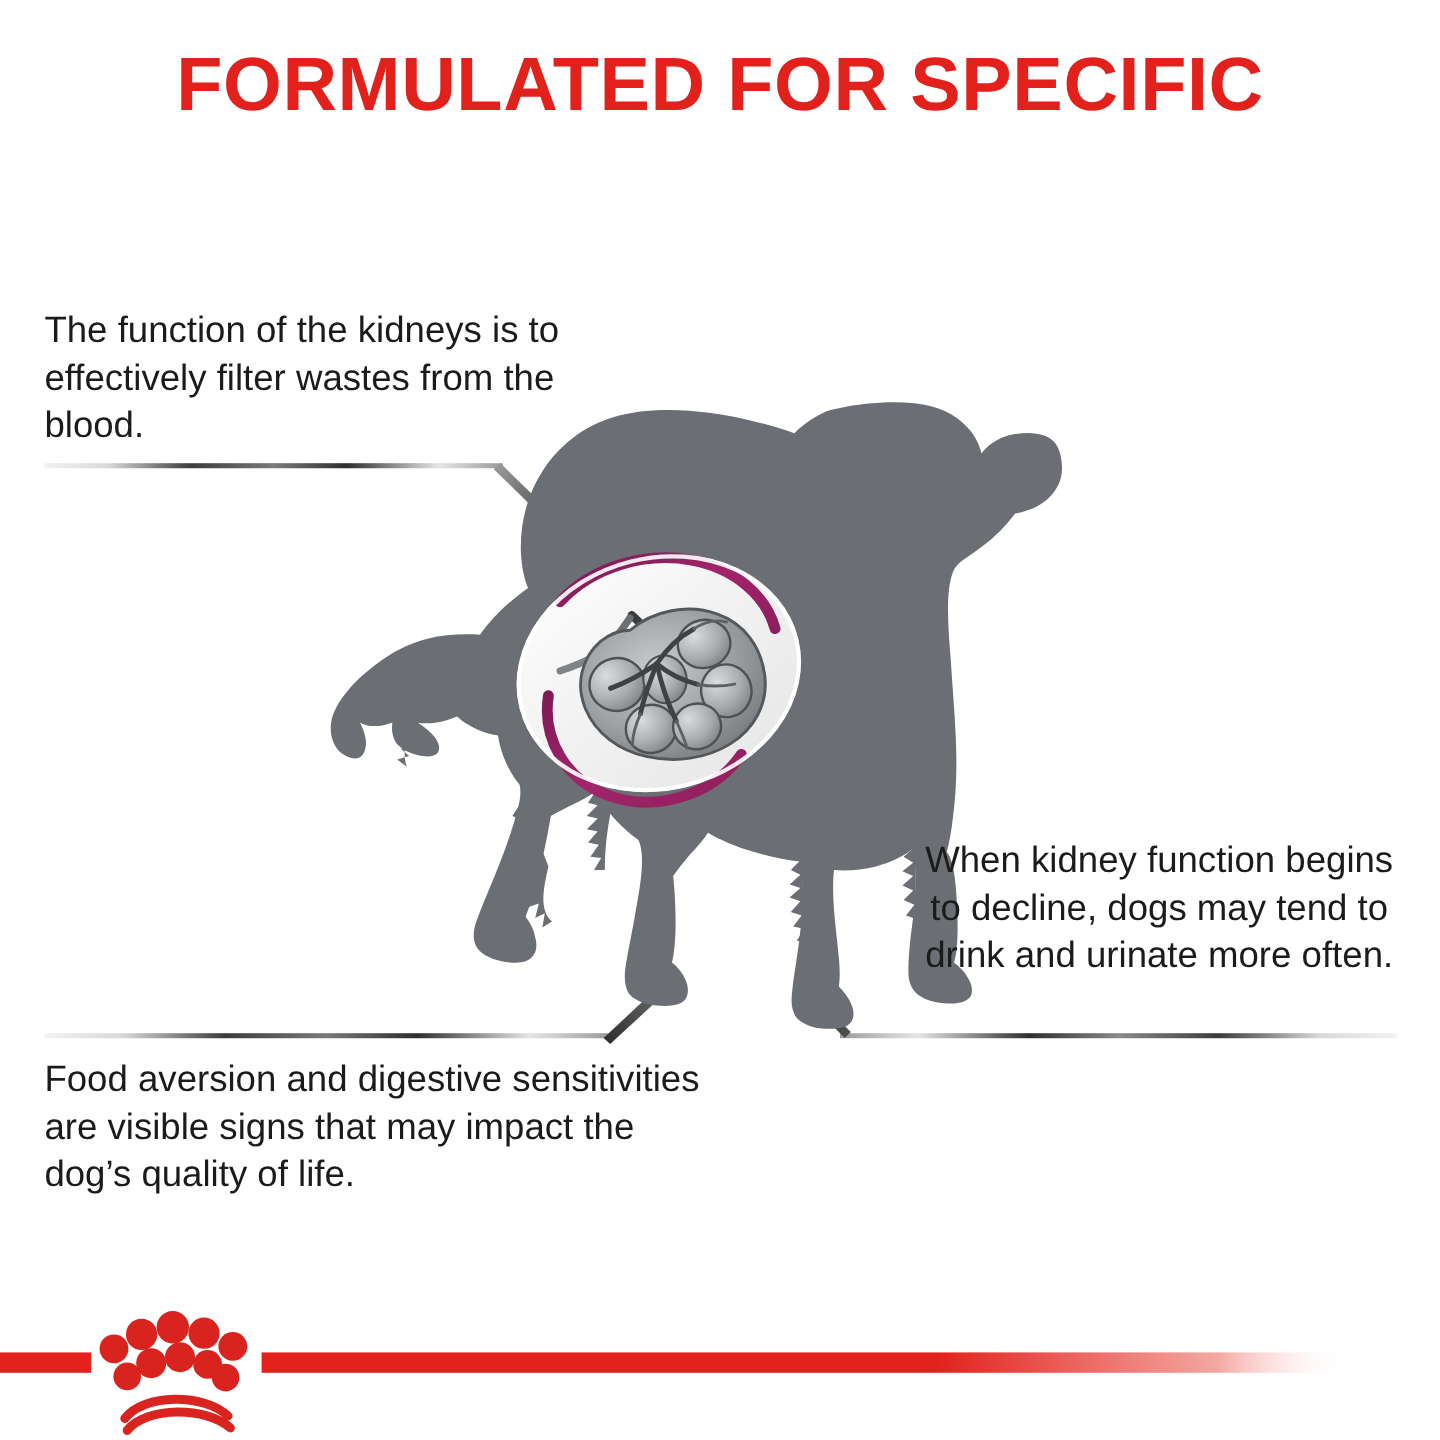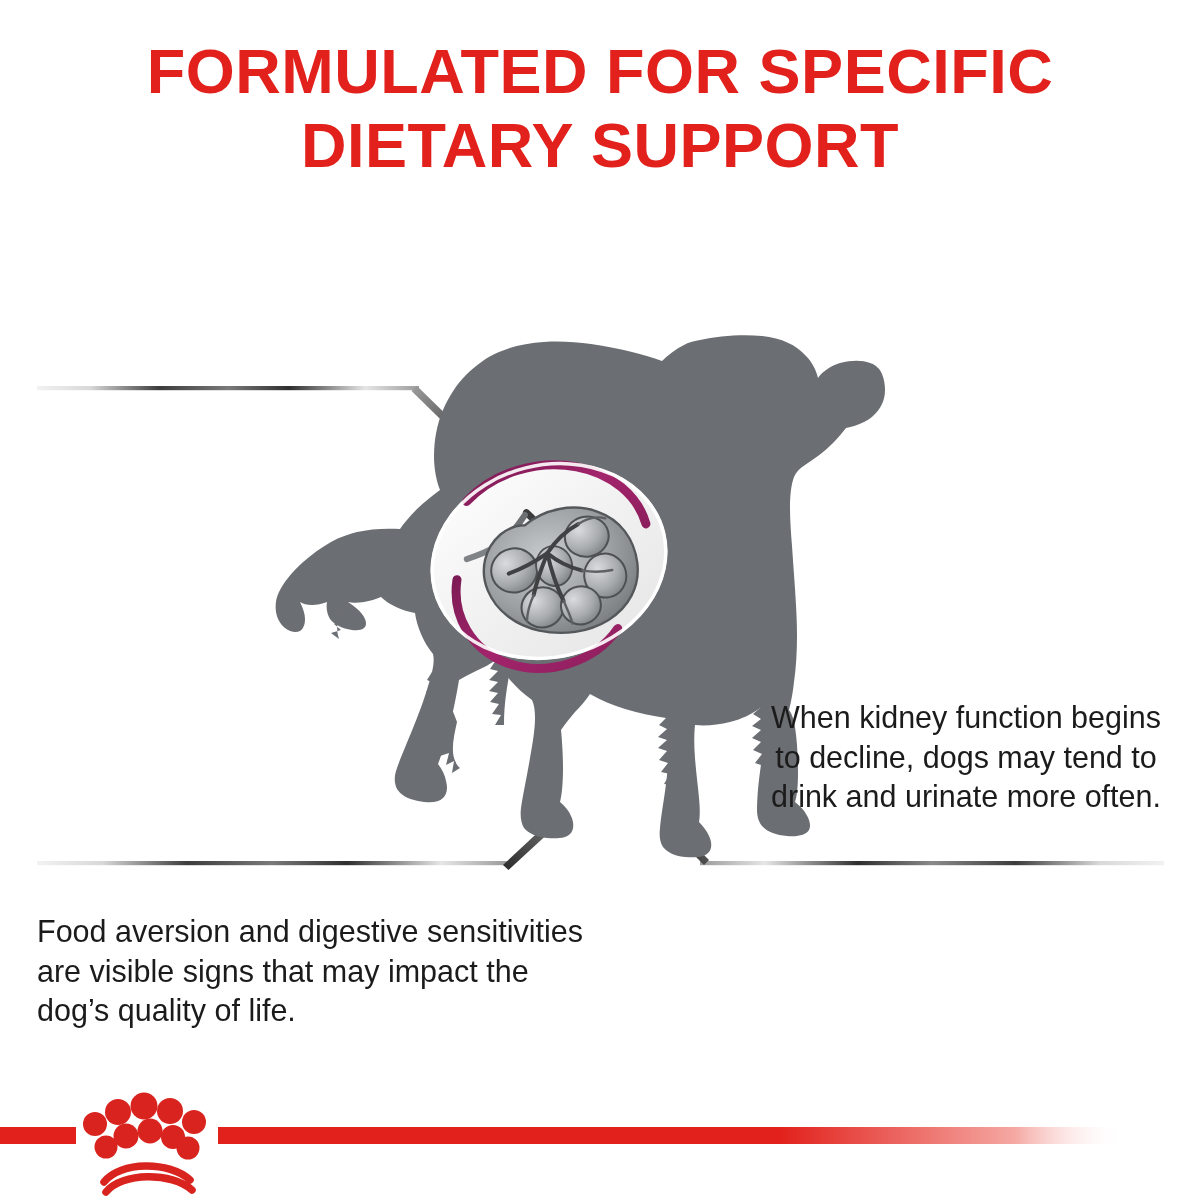--- a/index.html
+++ b/index.html
@@ -30,33 +30,32 @@
   .callout{
     position:absolute;
     color:#1b1b1b;
     font-size:30.5px;
     line-height:1.30;
     font-family:"Liberation Sans","DejaVu Sans",sans-serif;
     font-weight:400;
   }
   #callout-topleft{left:37px;top:256px;width:470px;text-align:left;}
   #callout-right{left:760px;top:698px;width:412px;text-align:center;}
-  #callout-bottomleft{left:37px;top:880px;width:560px;text-align:left;margin-top:32px;}
+  #callout-bottomleft{left:37px;top:880px;width:560px;text-align:left;}
 
   
   #art{position:absolute;left:0;top:0;width:1200px;height:1200px;}
 </style>
 </head>
 <body>
 
 <div id="stage">
 
   <div class="title-block">
     <span class="title-line">FORMULATED FOR SPECIFIC</span>
-    <span class="title-line">DIETARY SUPPORT</span>
   </div>
 
   <svg id="art" viewBox="0 0 1200 1200" xmlns="http://www.w3.org/2000/svg">
     <defs>
 
       <linearGradient id="gConn" x1="0" y1="0" x2="1" y2="0">
         <stop offset="0" stop-color="#f2f2f2"></stop>
         <stop offset="0.14" stop-color="#d8d8d8"></stop>
         <stop offset="0.32" stop-color="#3c3c3c"></stop>
         <stop offset="0.50" stop-color="#7a7a7a"></stop>
@@ -331,18 +330,19 @@
 
         <circle cx="106" cy="1147" r="11.5"></circle>
         <circle cx="188" cy="1148" r="11.5"></circle>
 
         <path d="M104,1182 C 120,1161 170,1161 190,1180" fill="none" stroke="#D9231E" stroke-width="7.5" stroke-linecap="round"></path>
         <path d="M106,1192 C 122,1172 172,1172 192,1190" fill="none" stroke="#D9231E" stroke-width="7.5" stroke-linecap="round"></path>
       </g>
     </g>
   </svg>
 
+  <div class="callout" id="callout-topleft">The function of the kidneys is to effectively filter wastes from the blood.</div>
 
   <div class="callout" id="callout-right">When kidney function begins to decline, dogs may tend to drink and urinate more often.</div>
 
   <div class="callout" id="callout-bottomleft">Food aversion and digestive sensitivities are visible signs that may impact the dog’s quality of life.</div>
 
 </div>
 
 </body></html>

